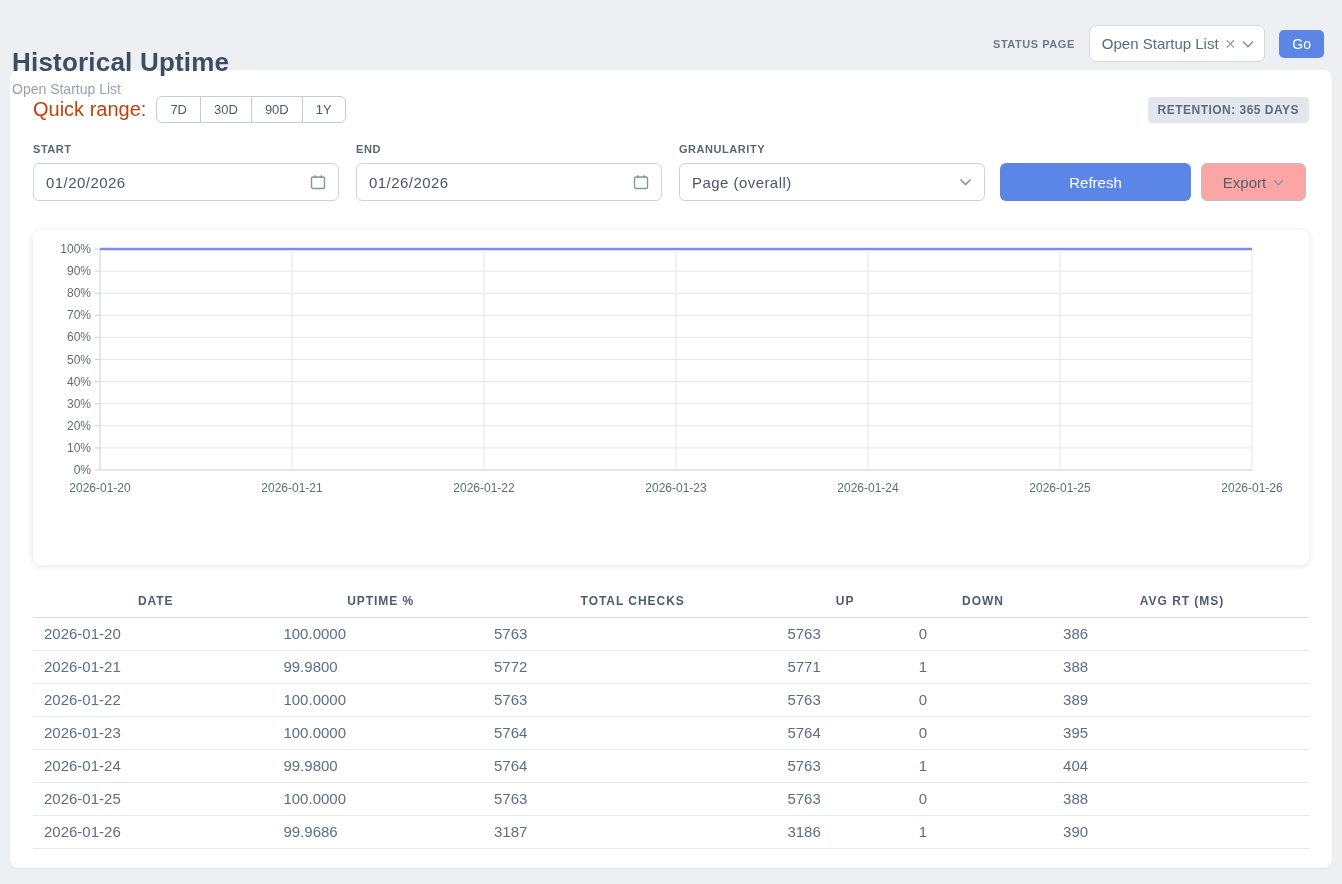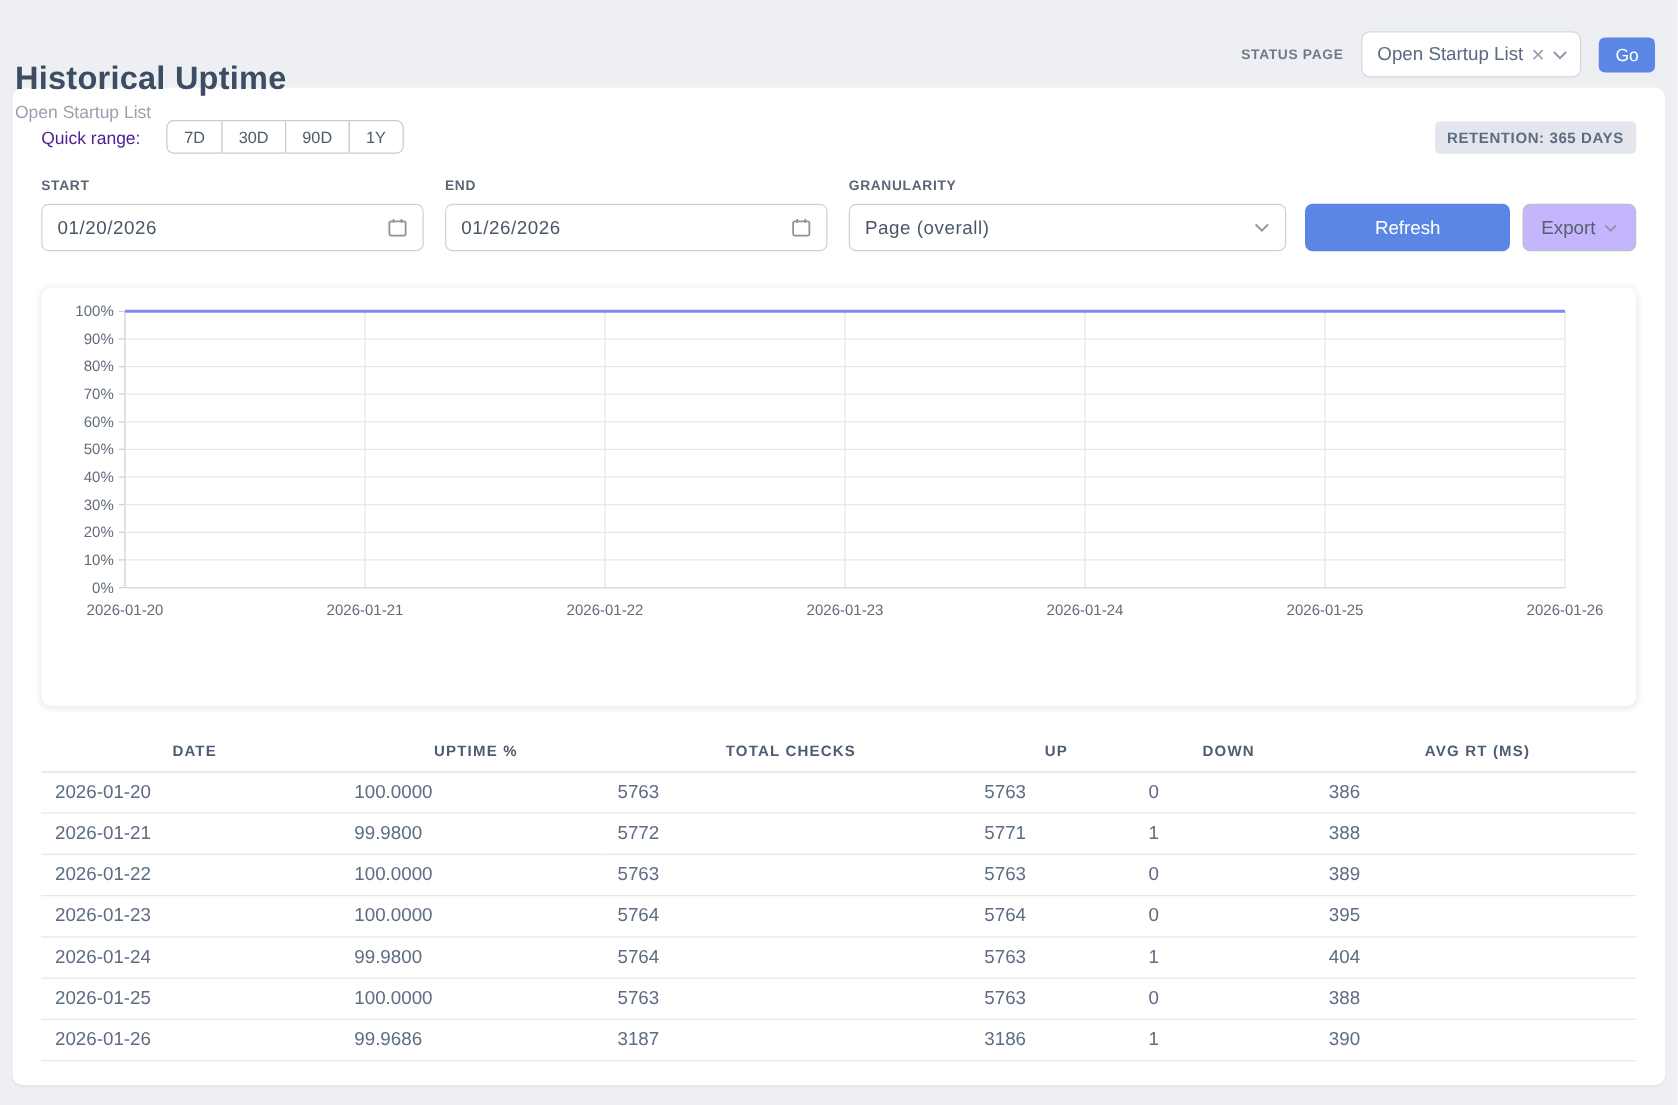--- a/index.html
+++ b/index.html
@@ -31,21 +31,21 @@
     font-size:14px; padding:6px 13px; cursor:pointer; font-family:inherit;
   }
   
   .panel{
     background:#fff; border-radius:8px; margin:0 10px;
     box-shadow:0 1px 2px rgba(16,24,40,.05);
     height:798px; padding:26px 23px 0;
   }
   .toolbar-row{ display:flex; justify-content:space-between; align-items:center; }
   .quick-range{ display:flex; align-items:center; }
-  .quick-range-label{ font-size:14px; color:#4c1d95; margin-right:21px; }
+  .quick-range-label{ font-size:20px; color:#c2410c; margin-right:10px; }
   .seg-group{ display:flex; }
   .seg-btn{
     background:#fff; border:1px solid #c4cdd7; color:#4d5a6b;
     font-size:13px; font-family:inherit; padding:5px 13px; cursor:pointer;
     margin-left:-1px; position:relative;
   }
   .seg-btn:first-child{ border-radius:6px 0 0 6px; margin-left:0; }
   .seg-btn:last-child{ border-radius:0 6px 6px 0; }
   .retention-badge{
     background:#e3e7ed; color:#5c6c83; font-size:12px; font-weight:700;
@@ -58,32 +58,32 @@
     font-size:11px; font-weight:600; color:#5a6676; letter-spacing:.05em;
     margin-bottom:8px;
   }
   .input-box{
     display:flex; align-items:center; justify-content:space-between;
     background:#fff; border:1px solid #ccd3dc; border-radius:6px;
     height:38px; padding:0 12px; cursor:text;
   }
   .input-box .val{ font-size:15px; color:#4a5668; letter-spacing:.03em; }
   .w-date{ width:306px; }
-  .w-gran{ width:350px; cursor:pointer;gap:17px; }
+  .w-gran{ width:306px; cursor:pointer;gap:17px; }
   .gap-a{ margin-right:17px; }
   .cal-icon,.chev-icon{ flex:0 0 auto; }
   .refresh-btn{
     width:191px; height:38px; margin-left:15px;
     background:#5b86e5; color:#ffffff; border:none; border-radius:6px;
     font-size:15px; font-family:inherit; cursor:pointer;
   }
   .export-btn{
     width:105px; height:38px; margin-left:10px;
     display:flex; align-items:center; justify-content:center; gap:7px;
-    background:#c4b5fd; border:1px solid #b9c1cc; border-radius:6px;
+    background:#fca5a5; border:1px solid #b9c1cc; border-radius:6px;
     font-size:15px; color:#55606f; font-family:inherit; cursor:pointer;
   }
   
   .chart-card{
     margin-top:29px; background:#fff; border-radius:8px;
     box-shadow:0 1px 6px rgba(23,32,49,.12);
     height:335px; overflow:hidden;
   }
   .chart-head{
     display:flex; justify-content:space-between; align-items:center;

